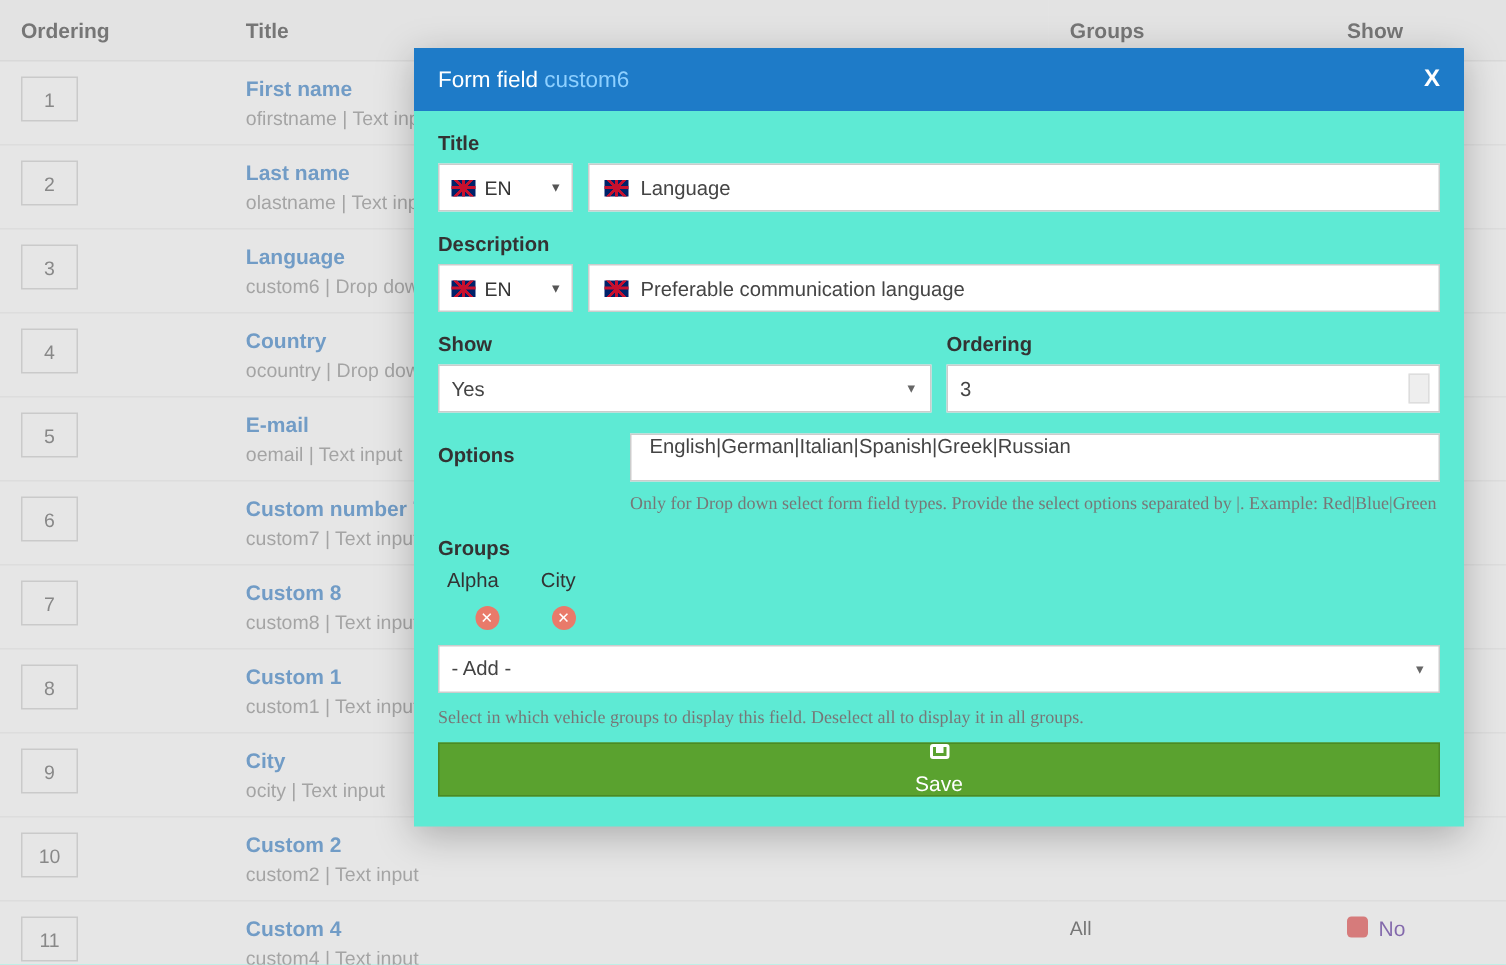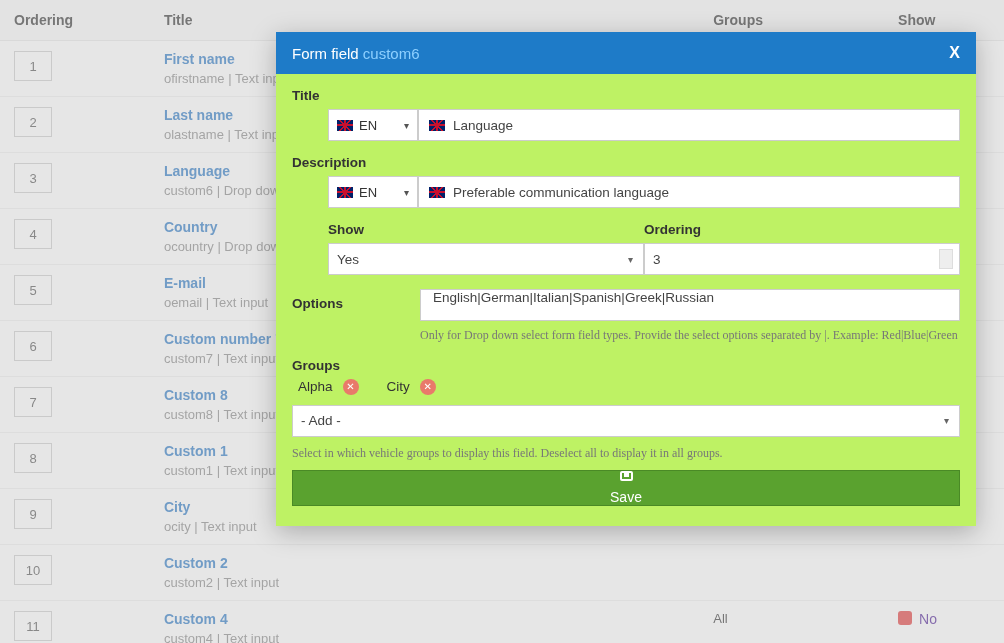--- a/index.html
+++ b/index.html
@@ -16,47 +16,47 @@
   .col-groups { width: 185px; }
   .col-show { width: 120px; }
   .order-box { width: 38px; height: 30px; border: 1px solid #ccc; text-align: center; background: #fff; display: flex; align-items: center; justify-content: center; font-size: 13px; color: #555; }
   .row-tlink { color: #2b78c5; font-weight: 700; font-size: 14px; cursor: pointer; }
   .row-meta { color: #888; font-size: 13px; margin-top: 4px; }
   .pill { display: inline-flex; align-items: flex-start; gap: 7px; font-size: 14px; color: #4c1d95; }
   .dot { width: 14px; height: 14px; border-radius: 3px; display: inline-block; }
   .dot.red { background: #e23c3c; }
 
   
-  .modal { position: absolute; top: 32px; left: 276px; width: 700px; background: #bef264; box-shadow: 0 6px 24px rgba(0,0,0,.25); z-index: 10; }
+  .modal { position: absolute; top: 32px; left: 276px; width: 700px; background: #5eead4; box-shadow: 0 6px 24px rgba(0,0,0,.25); z-index: 10; }
   .modal-header { background: #1e7bc8; color: #fff; padding: 12px 16px; display: flex; justify-content: space-between; align-items: center; }
   .modal-header .ttl { font-size: 15px; font-weight: 500; }
   .modal-header .fname { color: #8ed0ff; }
   .modal-header .close { font-weight: 700; font-size: 16px; cursor: pointer; }
   .modal-body { padding: 14px 16px 20px; }
   .mlabel { font-size: 13.5px; font-weight: 700; margin-bottom: 6px; color: #333; }
-  .row2 { display: flex; margin-bottom: 14px; margin-left: 36px; }
+  .row2 { display: flex; gap: 10px; margin-bottom: 14px; }
   .lang-sel { width: 90px; height: 32px; border: 1px solid #ccc; background: #fff; display: flex; align-items: center; padding: 0 8px; gap: 6px; position: relative; }
   .lang-sel:after { content: "▾"; position: absolute; right: 8px; color: #555; font-size: 10px; }
   .txt-input { flex: 1; height: 32px; border: 1px solid #ccc; background: #fff; display: flex; align-items: center; padding: 0 10px; gap: 8px; color: #444; font-size: 13.5px; }
   .flag-uk { width: 16px; height: 11px; background: linear-gradient(#c8102e,#c8102e) center/100% 2px no-repeat,
              linear-gradient(90deg,#c8102e,#c8102e) center/2px 100% no-repeat,
              linear-gradient(45deg, transparent 45%, #c8102e 45%, #c8102e 55%, transparent 55%),
              linear-gradient(-45deg, transparent 45%, #c8102e 45%, #c8102e 55%, transparent 55%),
              #012169; display: inline-block; }
   .sel { height: 32px; border: 1px solid #ccc; background: #fff; display: flex; align-items: center; padding: 0 8px; position: relative; font-size: 13.5px; color: #444; }
   .sel:after { content: "▾"; position: absolute; right: 10px; color: #666; font-size: 10px; }
   .sel.num:after { content: ""; }
   .spinner { position: absolute; right: 6px; top: 5px; bottom: 5px; width: 14px; background: #eee; border: 1px solid #ddd; }
   .half { flex: 1; }
   .rowflex { display: flex; gap: 18px; margin-bottom: 14px; align-items: flex-start; }
   .lbl-col { width: 110px; font-weight: 700; font-size: 13.5px; padding-top: 7px; }
   .full-input { flex: 1; height: 32px; border: 1px solid #ccc; background: #fff; padding: 0 12px; font-size: 13.5px; color: #444; display: flex; }
   .hint { font-size: 12px; color: #777; margin-top: 6px; line-height: 1.4; font-family: Liberation Serif, serif; }
   .groups-row { display: flex; gap: 28px; margin: 6px 0 10px 6px; }
-  .group-tag { display: flex; align-items: center; gap: 10px; font-size: 13.5px; }
+  .group-tag { display: flex; align-items: flex-end; gap: 10px; font-size: 13.5px; flex-direction: column; }
   .del-circ { width: 16px; height: 16px; border-radius: 50%; background: #e97a6a; color: #fff; font-size: 10px; display: flex; align-items: center; justify-content: center; cursor: pointer; }
   .save-btn { width: 100%; height: 36px; background: #5aa22f; color: #fff; border: 1px solid #4a8a26; display: flex; align-items: center; justify-content: center; gap: 8px; font-size: 14px; cursor: pointer; margin-top: 8px; flex-direction: column; }
   .save-icon { width: 13px; height: 13px; border: 2px solid #fff; border-radius: 2px; position: relative; }
   .save-icon:before { content:""; position:absolute; top:0; left:2px; width:5px; height:4px; background:#fff; }
 </style>
 </head>
 <body>
 
 <div class="bg-table">
   <table>

